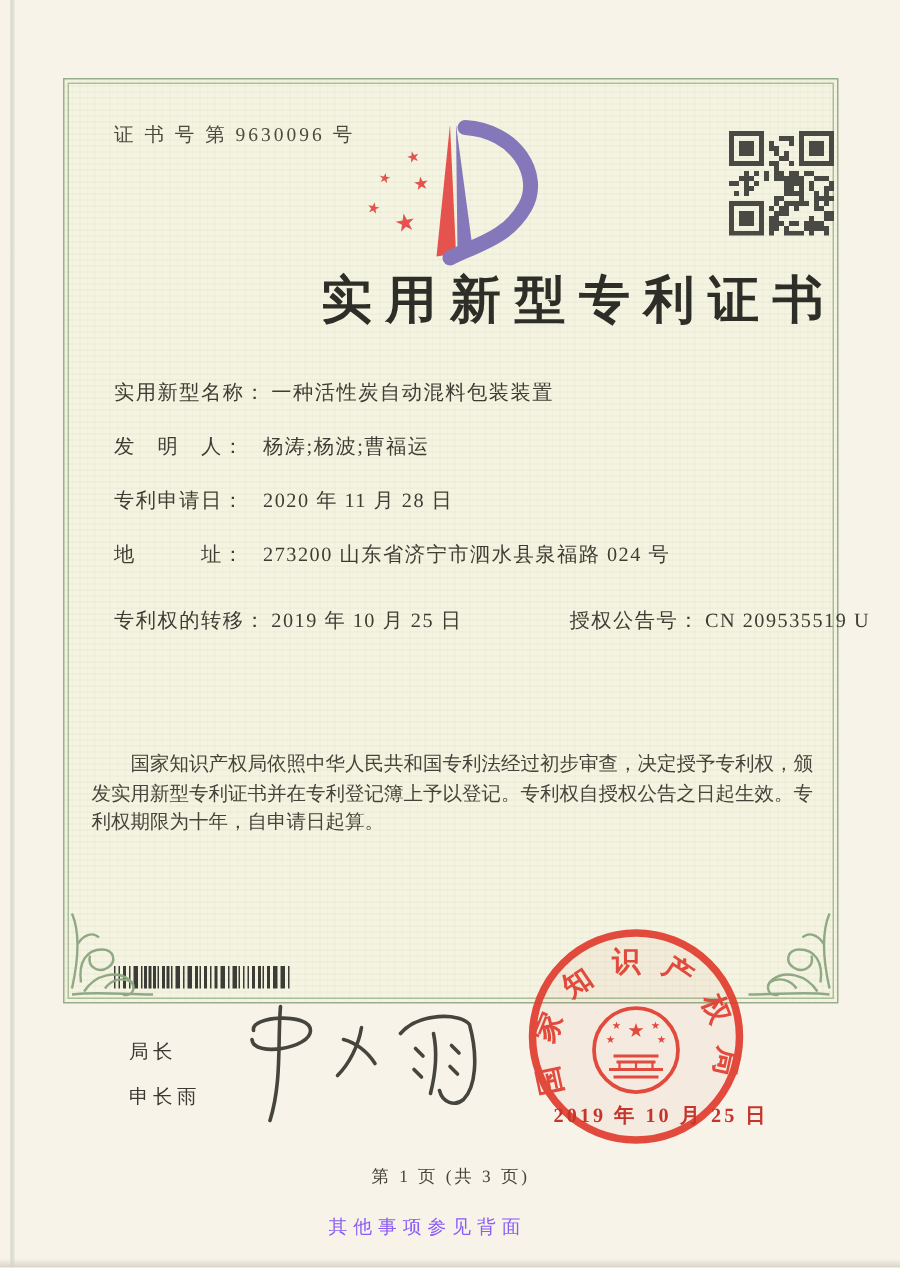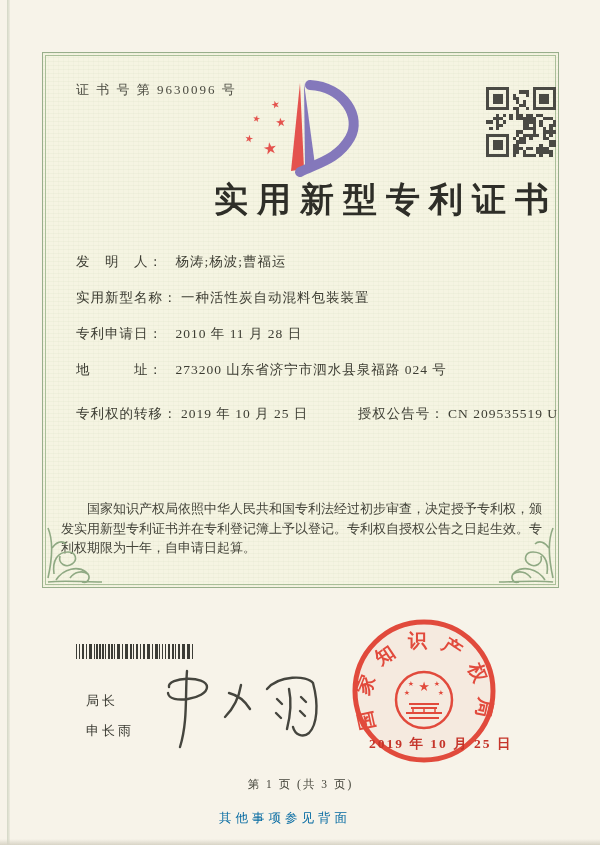--- a/index.html
+++ b/index.html
@@ -8,54 +8,54 @@
     background:#f7f3e9;
     font-family:"Liberation Serif","DejaVu Serif",serif;
     color:#3b3b33;
   }
   .scan-spine{position:absolute;left:7px;top:0;bottom:0;width:3px;
     background:linear-gradient(90deg,#c9cfbc,#eceadd);opacity:.8;}
   .scan-bottom{position:absolute;left:0;right:0;bottom:0;height:6px;
     background:linear-gradient(0deg,#d8d4c6,rgba(216,212,198,0));}
   
   .frame{
-    position:absolute;left:42px;top:52px;width:517px;height:536px;
+    position:absolute;left:42px;top:52px;width:517px;height:617px;
     border:1.5px solid #98ae8b;
     background-color:#f5f4e2;
     background-image:
       repeating-linear-gradient(180deg, rgba(167,186,143,0.08) 0 1px, rgba(0,0,0,0) 1px 4px),
       repeating-linear-gradient(90deg, rgba(167,186,143,0.05) 0 1px, rgba(0,0,0,0) 1px 5px);
     box-sizing:border-box;
   }
   .frame-inner-line{position:absolute;inset:2px;border:1px solid #aabf99;pointer-events:none;}
   .cert-no{position:absolute;left:33px;top:28px;font-size:13px;letter-spacing:2px;color:#4a4a40;}
   .logo{position:absolute;left:195px;top:22px;width:130px;height:110px;}
   .qr{position:absolute;left:443px;top:34px;width:70px;height:70px;}
   .title{position:absolute;left:0;right:0;top:124px;text-align:right;
     font-size:34px;font-weight:600;letter-spacing:9px;color:#2e2e28;}
   .fields{position:absolute;left:33px;top:200px;right:24px;font-size:13.5px;color:#3d3d33;}
   .field-row{height:36px;white-space:nowrap;}
   .field-label{display:inline-block;min-width:96px;letter-spacing:1px;}
   .field-value{letter-spacing:1px;}
   .grant-row{margin-top:8px;white-space:nowrap;}
-  .grant-no-group{margin-left:46px;}
+  .grant-no-group{margin-left:68px;}
   .paragraphs{position:absolute;left:18px;right:16px;top:446px;
     font-size:13px;line-height:19.5px;text-align:justify;color:#44443a;font-family:Liberation Serif, serif;}
   .paragraphs p{margin:0;text-indent:2em;}
   .barcode{position:absolute;left:33px;top:591px;width:158px;height:15px;display:flex;align-items:stretch;}
   .barcode div{background:#3c3c36;}
   .signer{position:absolute;left:43px;top:633px;font-size:13px;line-height:30px;letter-spacing:3px;color:#3a3a32;}
   .signature{position:absolute;left:112px;top:612px;width:180px;height:90px;}
   .seal{position:absolute;left:306px;top:563px;width:150px;height:150px;opacity:.92;}
   .seal-date{position:absolute;left:326px;top:682px;font-size:13.5px;font-weight:bold;
     color:#c5352b;letter-spacing:2px;white-space:nowrap;}
   .page-info{position:absolute;left:0;right:0;top:724px;text-align:center;
     font-size:11.5px;letter-spacing:2px;color:#44443a;}
   .footer-note{position:absolute;left:0;right:30px;top:810px;text-align:center;
-    font-size:12.5px;letter-spacing:4px;color:#0369a1;}
+    font-size:12.5px;letter-spacing:4px;color:#8b5cf6;}
   .corner{position:absolute;width:78px;height:78px;}
   .corner-bl{left:1px;bottom:1px;}
   .corner-br{right:1px;bottom:1px;transform:scaleX(-1);}
 </style>
 </head>
 <body>
 
 <div class="scan-spine"></div>
 <div class="scan-bottom"></div>
 
@@ -292,30 +292,30 @@
       <rect x="13" y="20" width="1" height="1" fill="#4a4a44"></rect>
       <rect x="14" y="20" width="1" height="1" fill="#4a4a44"></rect>
       <rect x="16" y="20" width="1" height="1" fill="#4a4a44"></rect>
       <rect x="19" y="20" width="1" height="1" fill="#4a4a44"></rect>
     </svg>
 
   <div class="title">实用新型专利证书</div>
 
   <div class="fields">
     <div class="field-row">
+      <span class="field-label">实用新型名称：</span>
+      <span class="field-value">一种活性炭自动混料包装装置</span>
+    </div>
+    <div class="field-row">
       <span class="field-label">发　明　人：</span>
       <span class="field-value">杨涛;杨波;曹福运</span>
     </div>
     <div class="field-row">
-      <span class="field-label">实用新型名称：</span>
-      <span class="field-value">一种活性炭自动混料包装装置</span>
-    </div>
-    <div class="field-row">
       <span class="field-label">专利申请日：</span>
-      <span class="field-value">2010 年 11 月 28 日</span>
+      <span class="field-value">2020 年 11 月 28 日</span>
     </div>
     <div class="field-row">
       <span class="field-label">地　　　址：</span>
       <span class="field-value">273200 山东省济宁市泗水县泉福路 024 号</span>
     </div>
     <div class="grant-row">
       <span class="field-label">专利权的转移：</span>
       <span class="field-value">2019 年 10 月 25 日</span>
       <span class="grant-no-group">
         <span class="field-label" style="min-width:0">授权公告号：</span>

